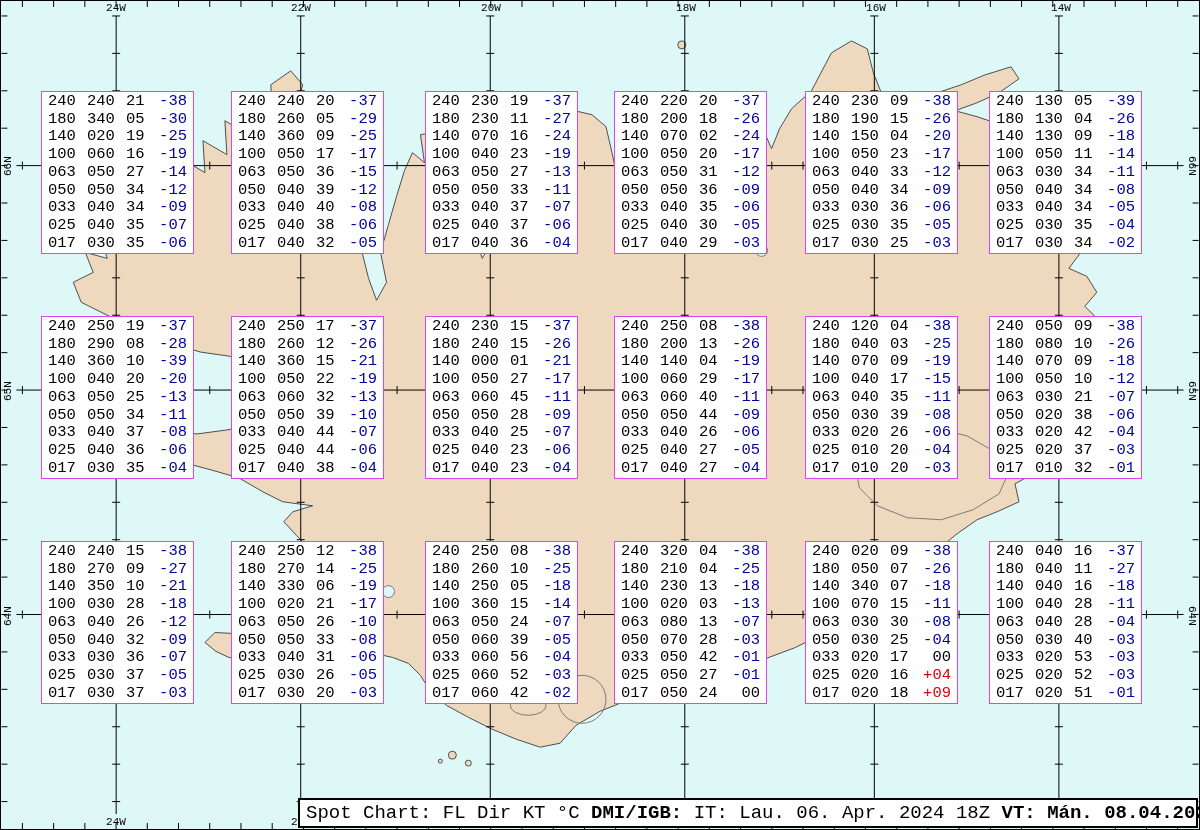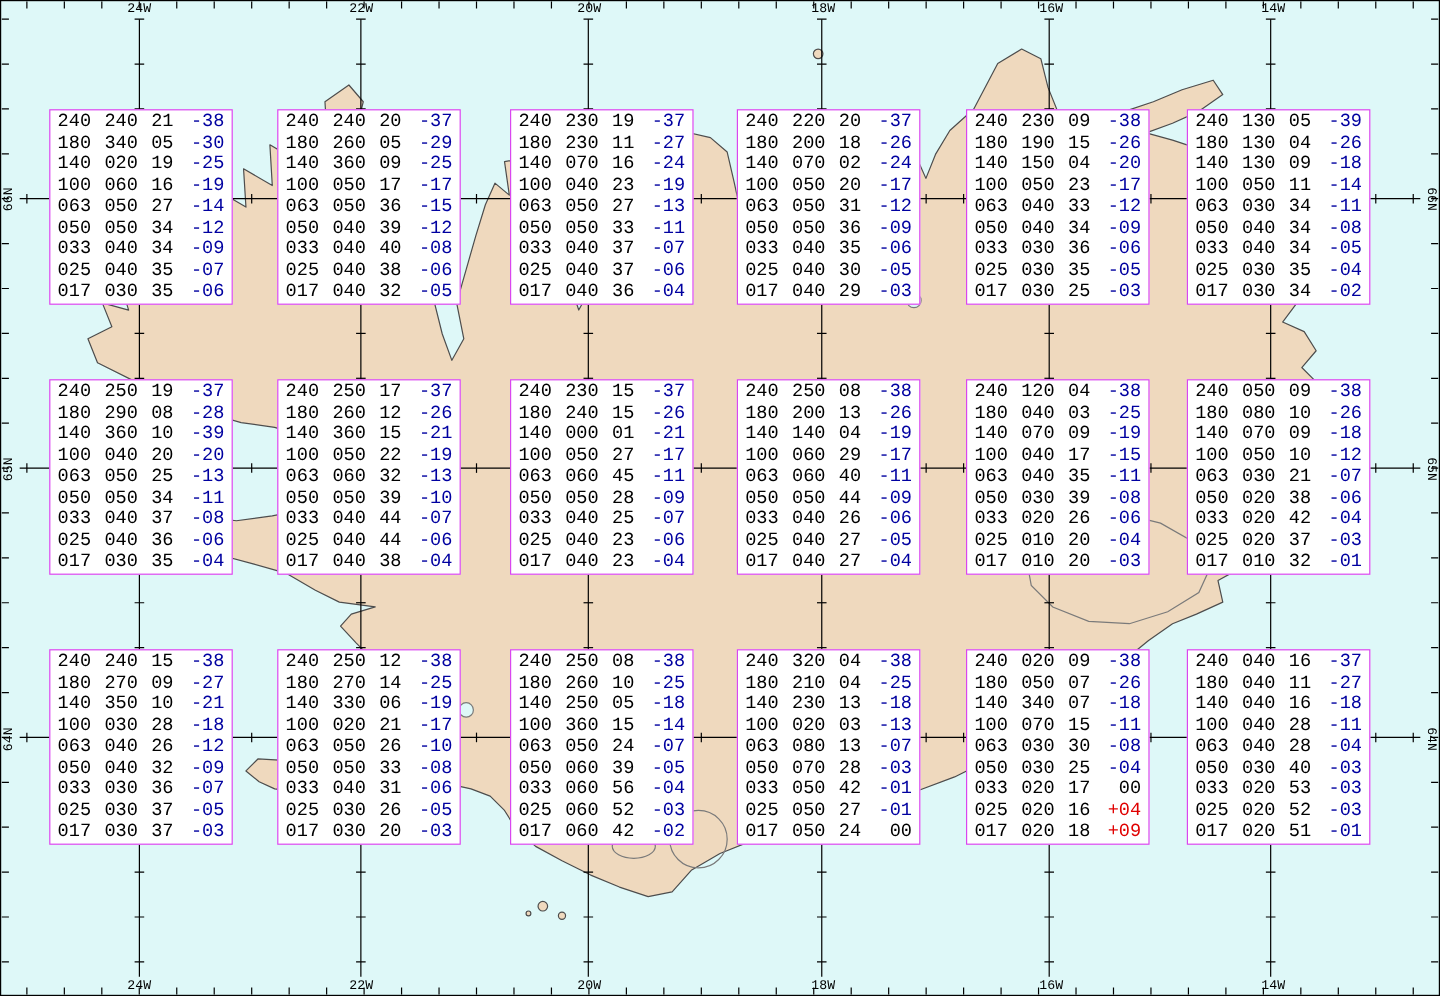--- a/index.html
+++ b/index.html
@@ -1485,14 +1485,15 @@
         </div>
         <div class="brow">
           <span class="c-fl">017</span>
           <span class="c-dir">020</span>
           <span class="c-spd">51</span>
           <span class="c-tmp neg">-01</span>
         </div>
       </div>
     </div>
 
+  <div id="footer"><span>Spot Chart: FL Dir KT °C </span><span class="b">DMI/IGB:</span><span> IT: Lau. 06. Apr. 2024 18Z </span><span class="b">VT: Mán. 08.04.2024 02Z</span><span> (+32 h)</span></div>
 
 </div>
 
 </body></html>

